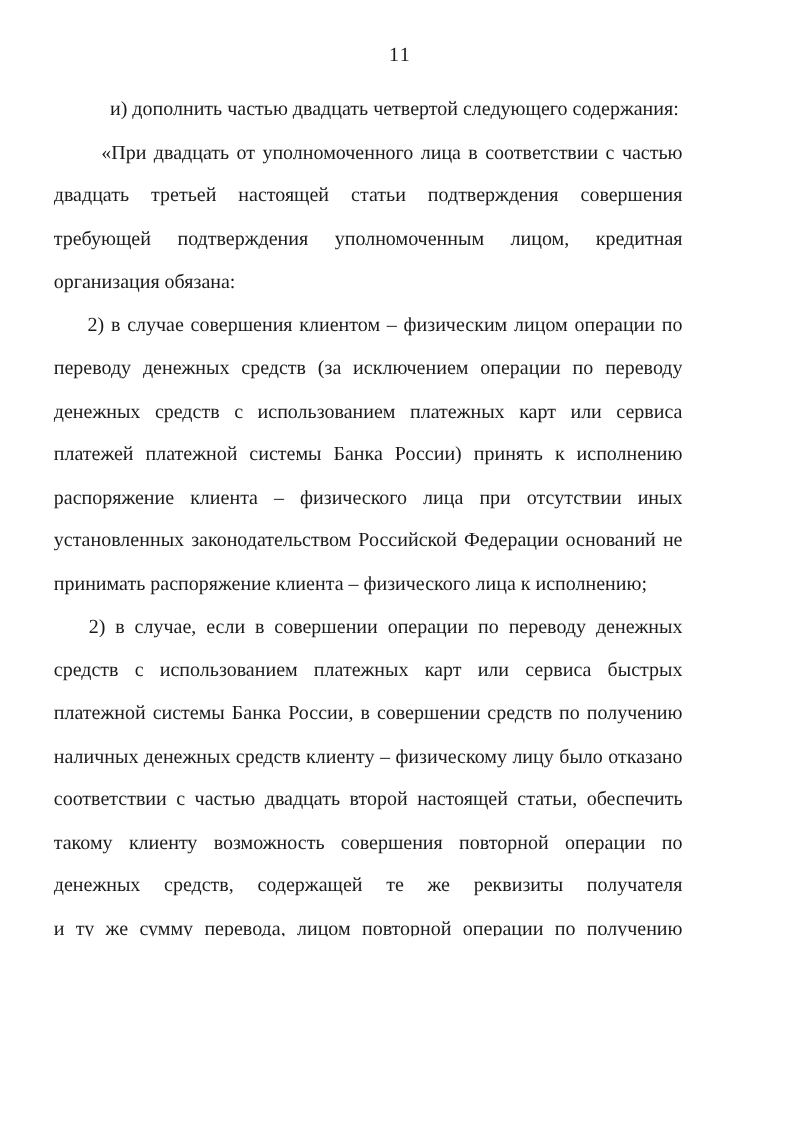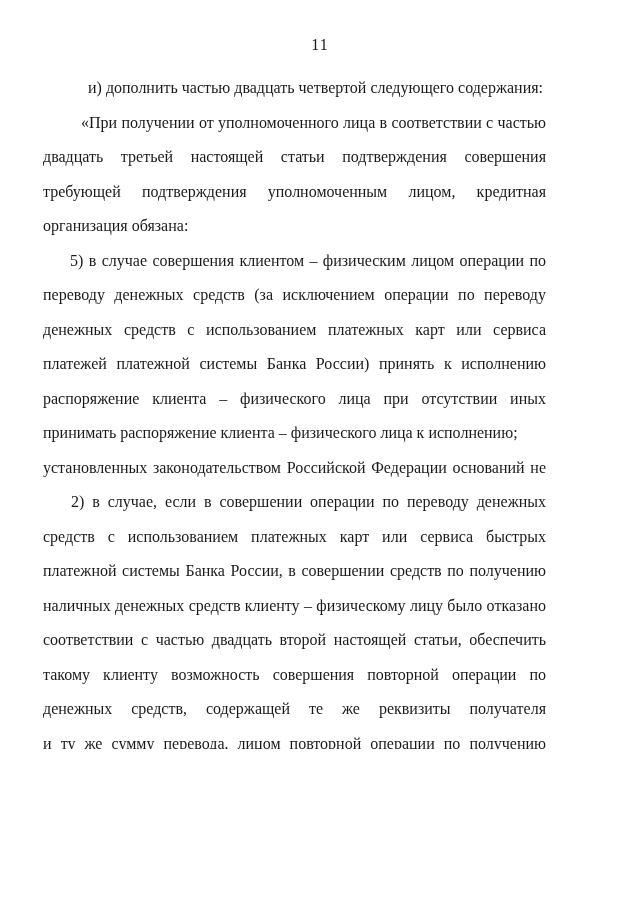--- a/index.html
+++ b/index.html
@@ -49,33 +49,33 @@
 </head>
 <body>
 
 <div class="page" style="background: rgb(255, 255, 255); color: rgb(26, 26, 26);">
   <div class="page-number">11</div>
   <div class="document-body" id="doc-body">
       <div class="paragraph">
         <div class="line line-left" style="text-indent: 45px;">и) дополнить частью двадцать четвертой следующего содержания:</div>
       </div>
       <div class="paragraph">
-        <div class="line line-justified" style="text-indent: 38px;">«При получении от уполномоченного лица в соответствии с частью</div>
+        <div class="line line-justified" style="text-indent: 38px;">«При двадцать от уполномоченного лица в соответствии с частью</div>
         <div class="line line-justified">двадцать третьей настоящей статьи подтверждения совершения операции,</div>
         <div class="line line-justified">требующей подтверждения уполномоченным лицом, кредитная</div>
         <div class="line line-left">организация обязана:</div>
       </div>
       <div class="paragraph">
-        <div class="line line-justified" style="text-indent: 27px;">5) в случае совершения клиентом – физическим лицом операции по</div>
+        <div class="line line-justified" style="text-indent: 27px;">2) в случае совершения клиентом – физическим лицом операции по</div>
         <div class="line line-justified">переводу денежных средств (за исключением операции по переводу</div>
         <div class="line line-justified">денежных средств с использованием платежных карт или сервиса быстрых</div>
         <div class="line line-justified">платежей платежной системы Банка России) принять к исполнению</div>
         <div class="line line-justified">распоряжение клиента – физического лица при отсутствии иных</div>
+        <div class="line line-justified">установленных законодательством Российской Федерации оснований не</div>
         <div class="line line-left">принимать распоряжение клиента – физического лица к исполнению;</div>
-        <div class="line line-justified">установленных законодательством Российской Федерации оснований не</div>
       </div>
       <div class="paragraph">
         <div class="line line-justified" style="text-indent: 28px; font-family: Liberation Serif, serif;">2) в случае, если в совершении операции по переводу денежных</div>
         <div class="line line-justified">средств с использованием платежных карт или сервиса быстрых платежей</div>
         <div class="line line-justified">платежной системы Банка России, в совершении средств по получению</div>
         <div class="line line-justified">наличных денежных средств клиенту – физическому лицу было отказано в</div>
         <div class="line line-justified">соответствии с частью двадцать второй настоящей статьи, обеспечить</div>
         <div class="line line-justified">такому клиенту возможность совершения повторной операции по переводу</div>
         <div class="line line-justified">денежных средств, содержащей те же реквизиты получателя (плательщика)</div>
         <div class="line line-justified">и ту же сумму перевода, лицом повторной операции по получению</div>

